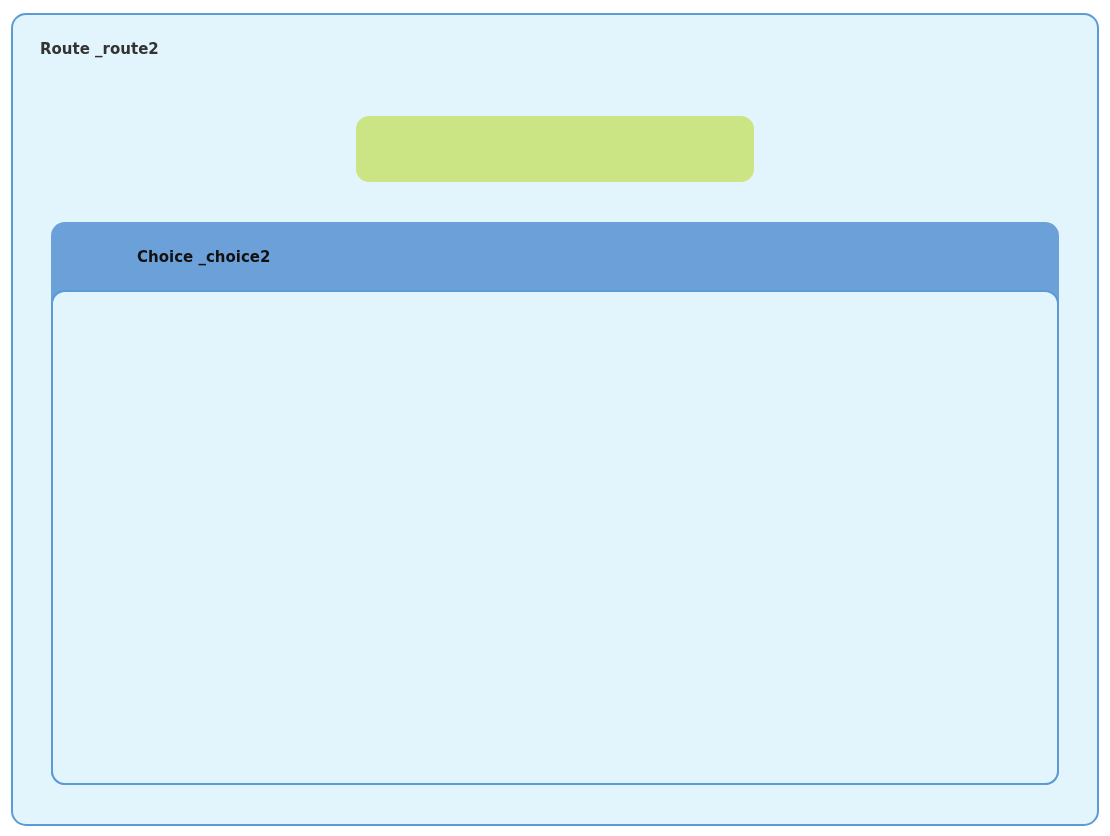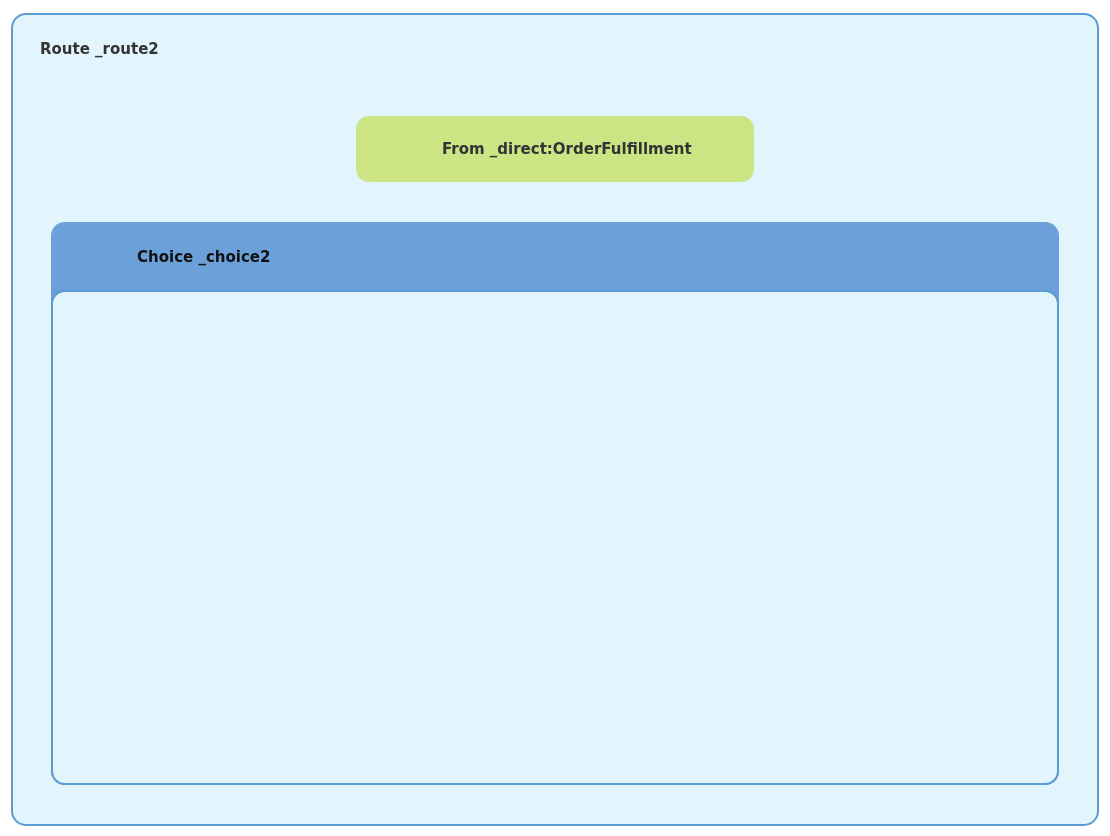--- a/index.html
+++ b/index.html
@@ -36,21 +36,20 @@
 
 <div id="canvas">
 
   <div class="route-box"></div>
   <div class="route-title">Route _route2</div>
 
   <div class="node n-from" style="left:356px;top:116px;width:398px;height:66px;">
     <span class="icon" style="left:28px;top:9px;width:48px;height:48px;">
       <svg width="48" height="48" viewBox="0 0 48 48"></svg>
     </span>
-    <span class="lbl" style="left:86px;top:24px;">From _direct:OrderFulfillment</span>
   </div>
 
   <div class="arrow" style="left:546px;top:181px;width:18px;height:42px;">
     <svg width="18" height="42" viewBox="0 0 18 42"></svg>
   </div>
 
   <div class="choice-box"></div>
   <div class="choice-body"></div>
   <span class="icon" style="left:77px;top:232px;width:48px;height:48px;">
     <svg width="58" height="58" viewBox="0 0 58 58" style="margin:-10px 0 0 -10px"></svg>

